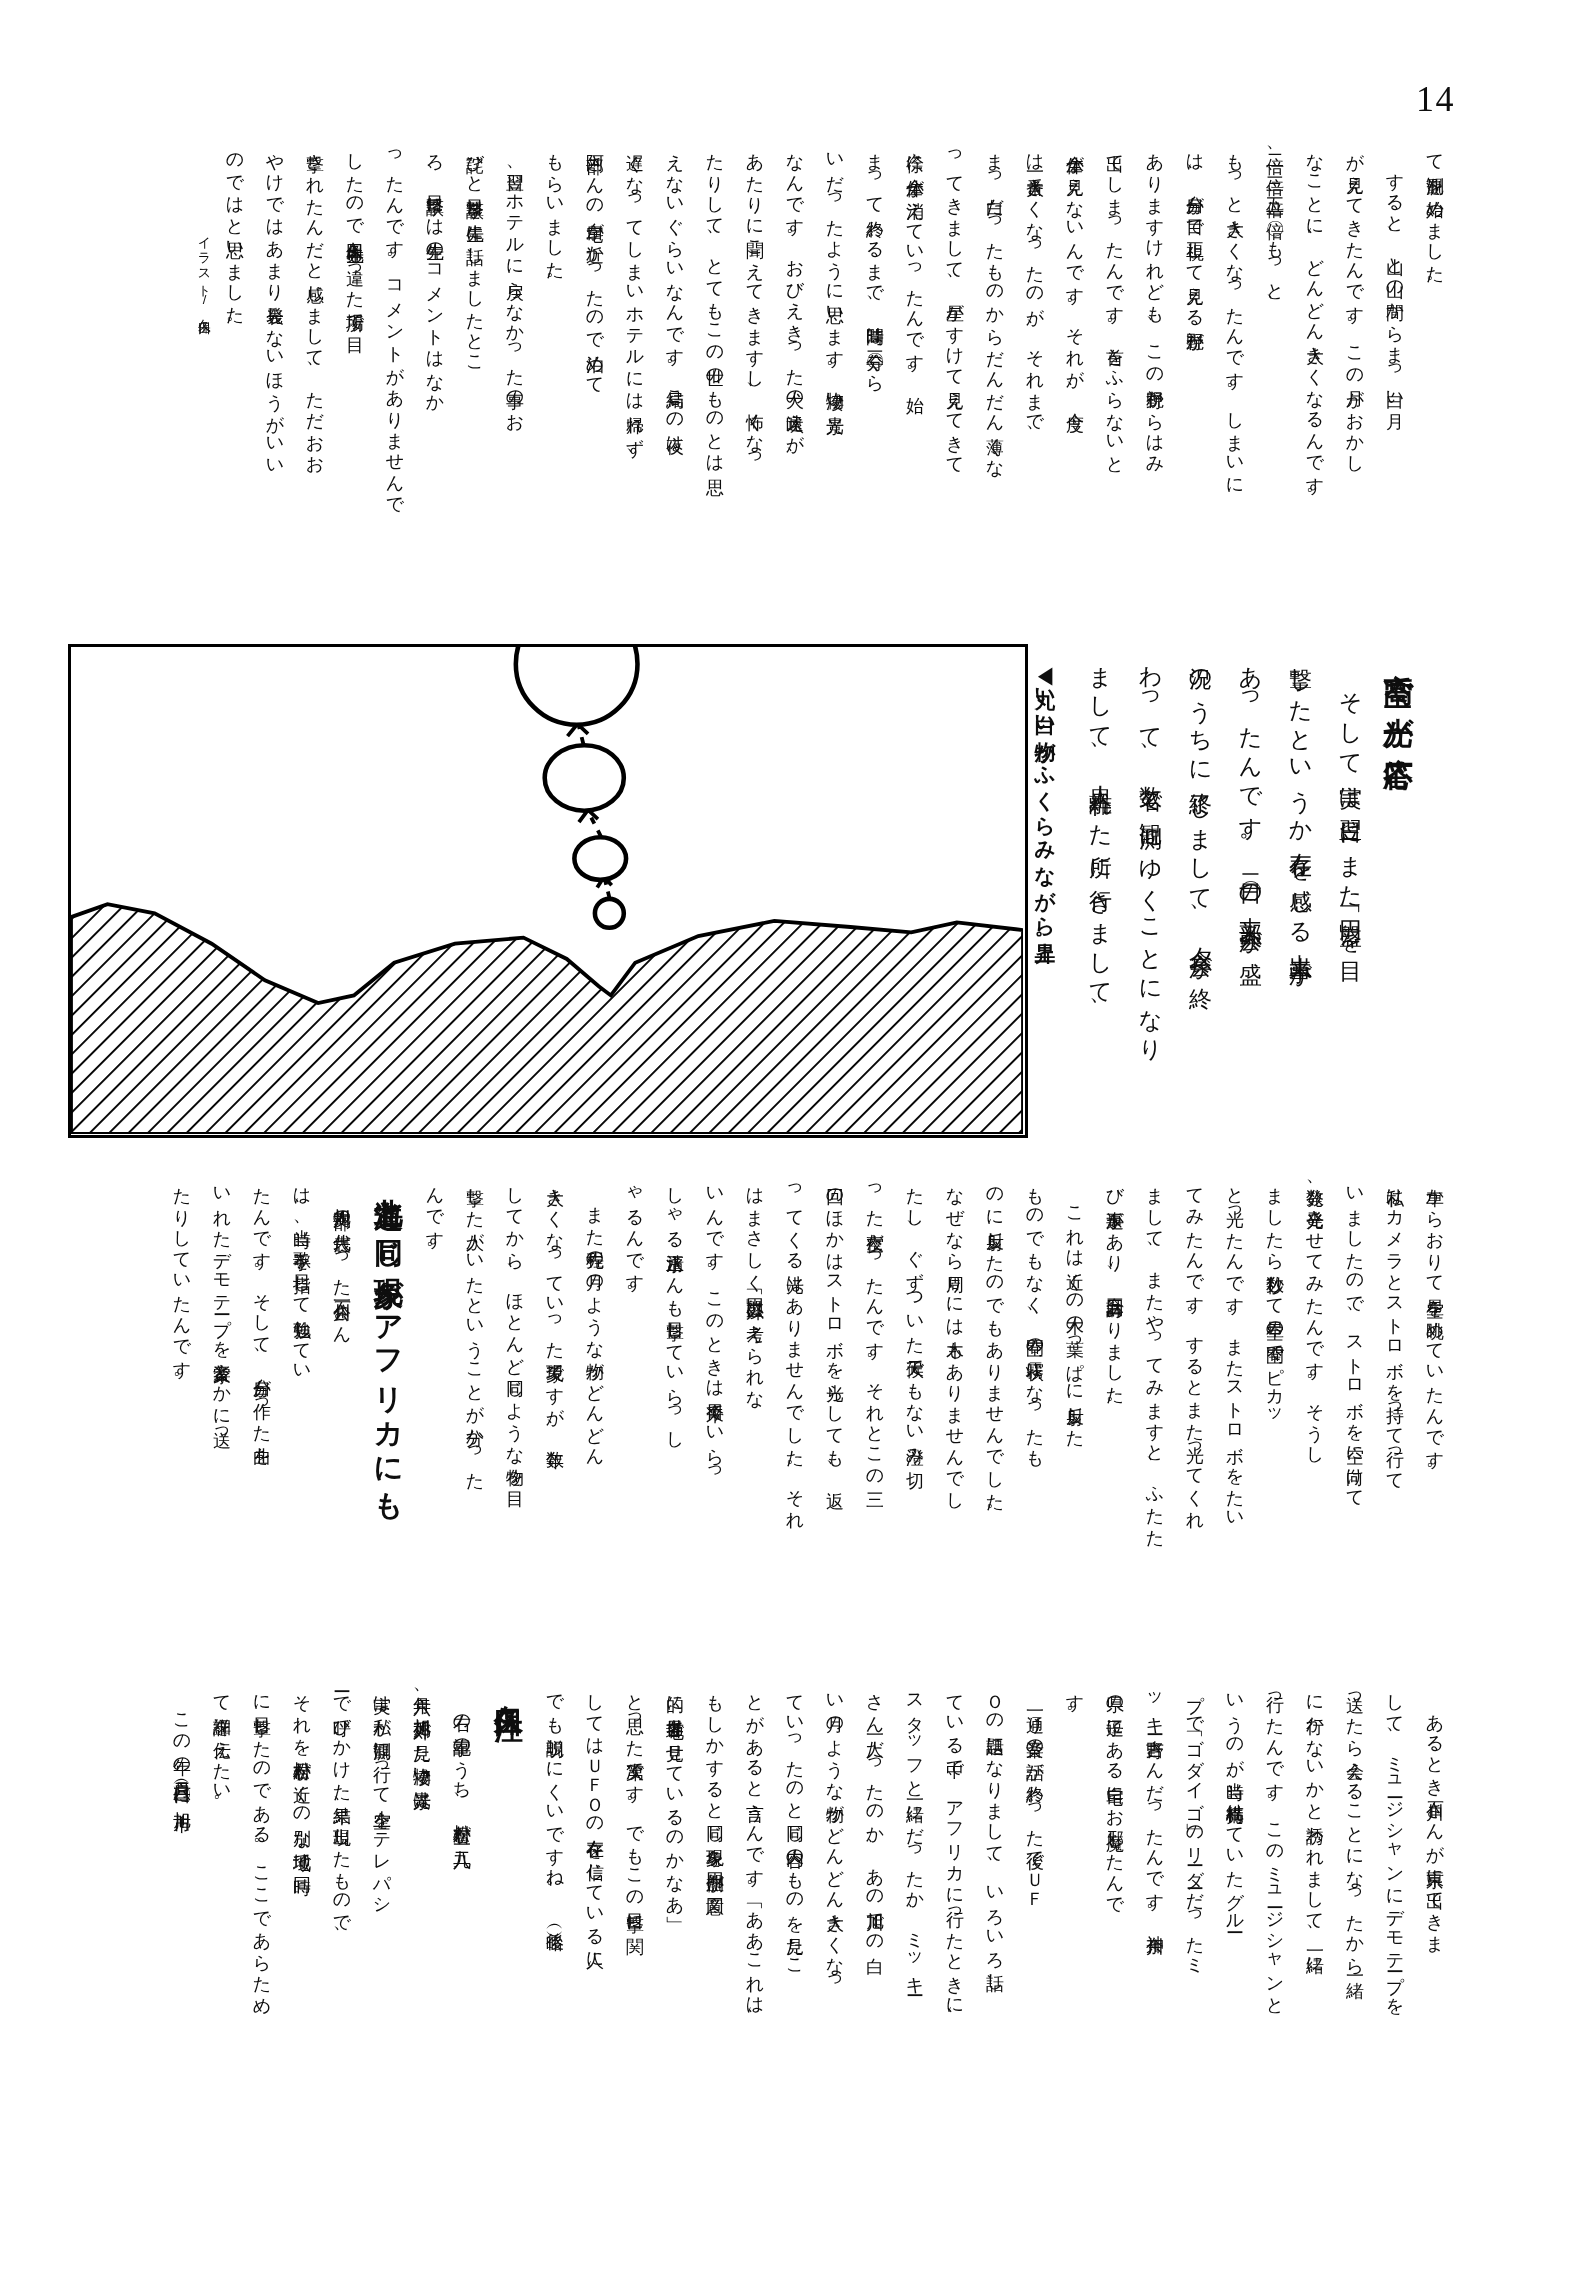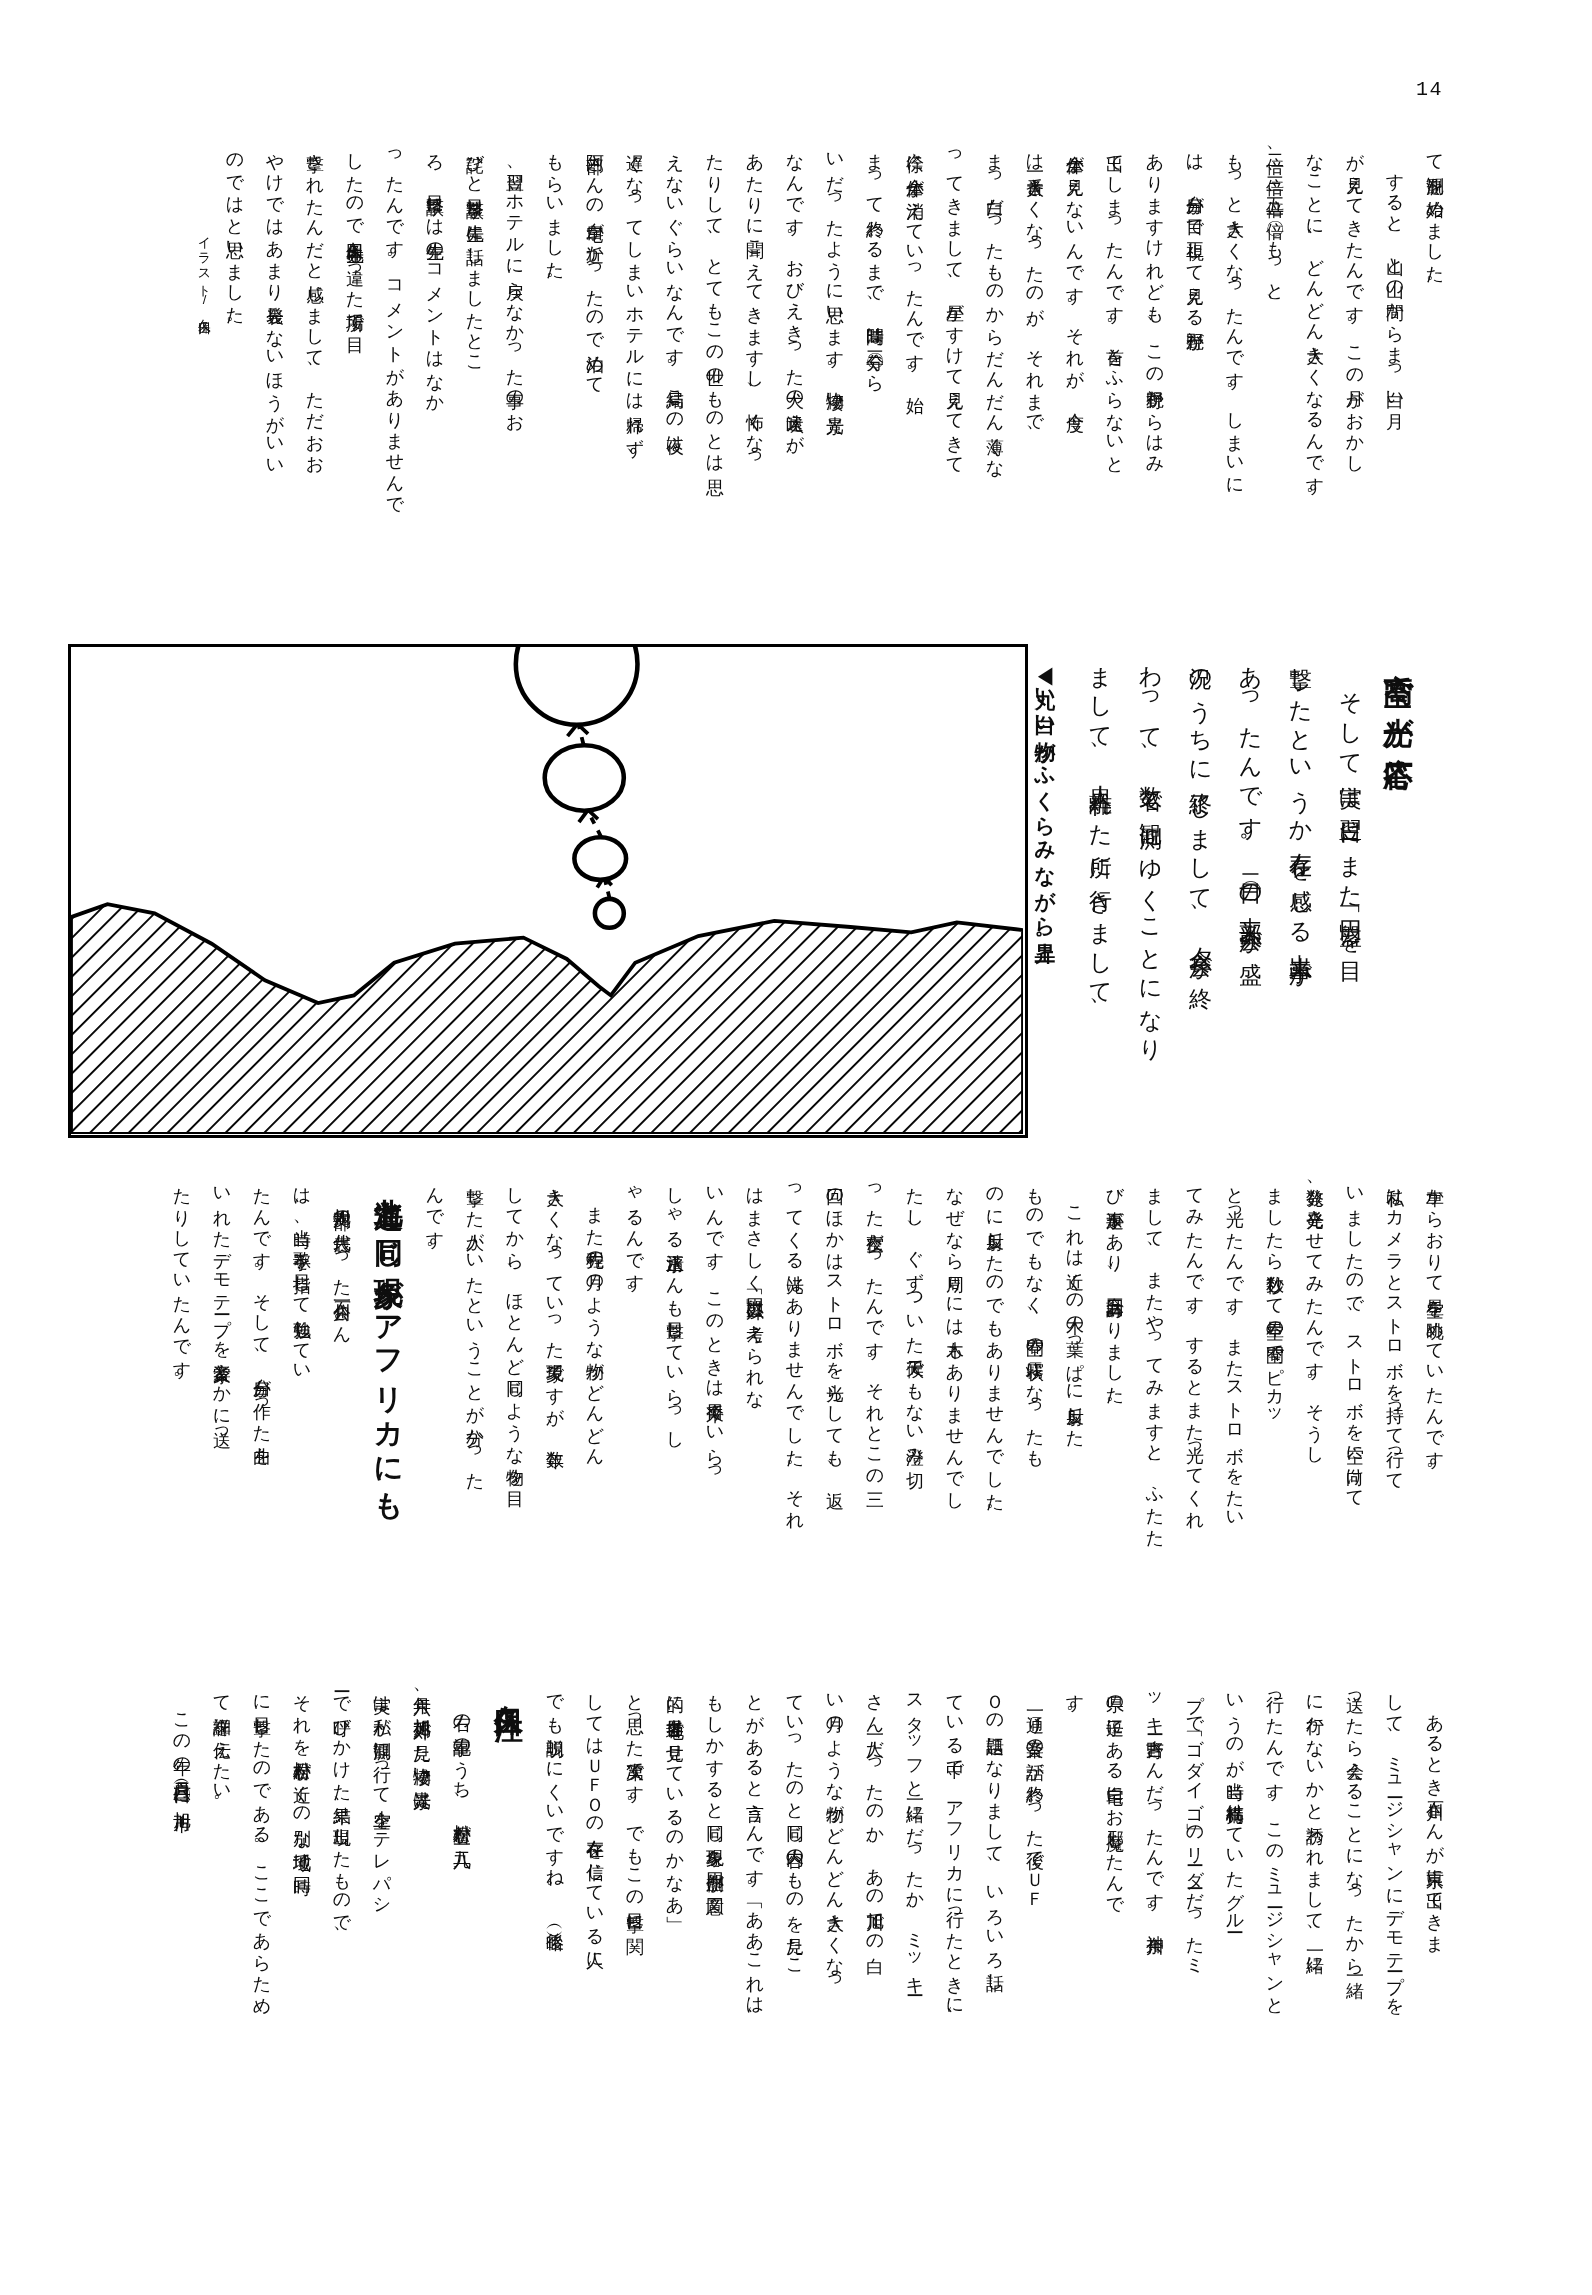--- a/index.html
+++ b/index.html
@@ -1,18 +1,18 @@
 <!DOCTYPE html>
 <html style="font-size:12px"><head>
 <meta charset="utf-8">
 <style>
   html,body{margin:0;padding:0;background:#e8e8e8;}
   #page{position:relative;width:1592px;height:2295px;background:#ffffff;overflow:hidden;
         color:#0e0e0e;font-family:"Liberation Serif",serif;}
-  .hnum{position:absolute;font-size:20px;letter-spacing:1.5px;font-family:Liberation Mono, monospace;}
+  .hnum{position:absolute;font-size:36px;letter-spacing:1.5px;font-family:Liberation Serif, serif;}
   .vblock{position:absolute;writing-mode:vertical-rl;text-orientation:upright;overflow:visible;}
   .tcol{width:40px;line-height:40px;font-size:18px;letter-spacing:1.1px;white-space:nowrap;}
   .rcol{width:50px;line-height:50px;font-size:23px;letter-spacing:3.8px;white-space:nowrap;}
   .sec-heading{width:53px;line-height:53px;font-size:29px;font-weight:bold;letter-spacing:2.3px;
                white-space:nowrap;font-family:"Liberation Sans",sans-serif;}
   .r-heading{width:47px;line-height:47px;font-size:30px;font-weight:bold;letter-spacing:3px;
              white-space:nowrap;font-family:"Liberation Sans",sans-serif;}
   .caption{position:absolute;writing-mode:vertical-rl;text-orientation:upright;
            font-family:"Liberation Sans",sans-serif;font-weight:bold;
            font-size:20.5px;letter-spacing:1.5px;white-space:nowrap;}

